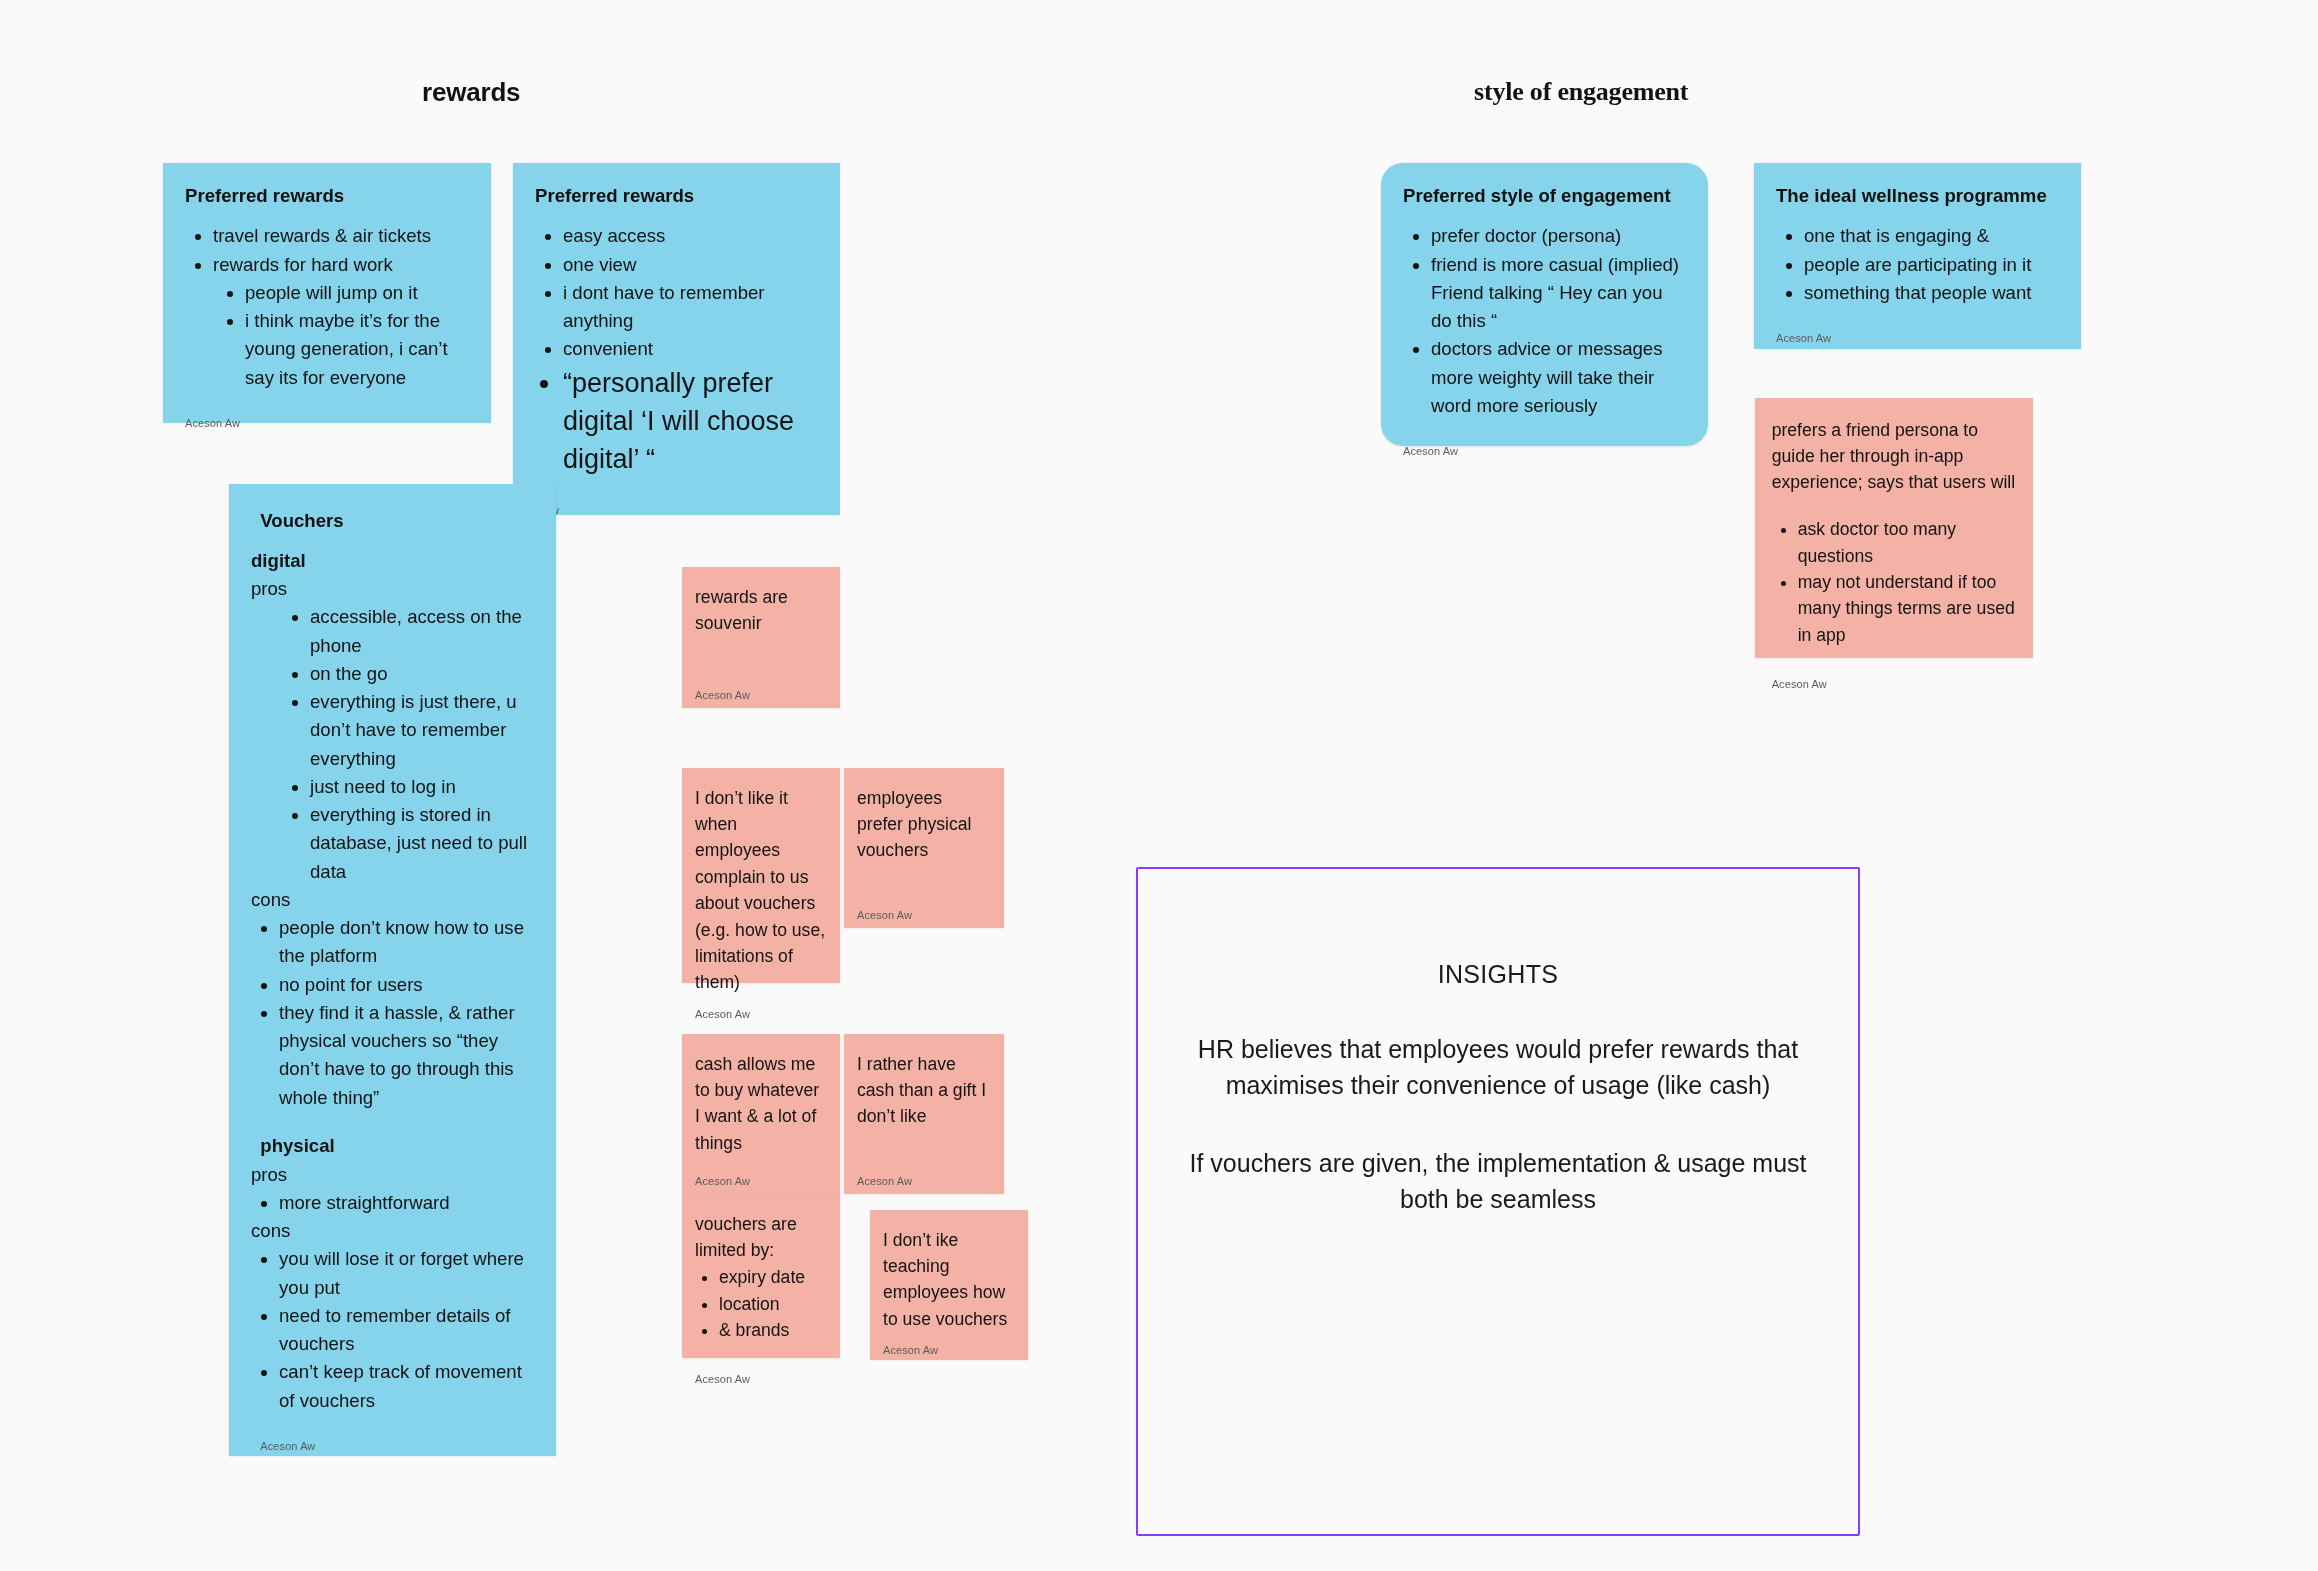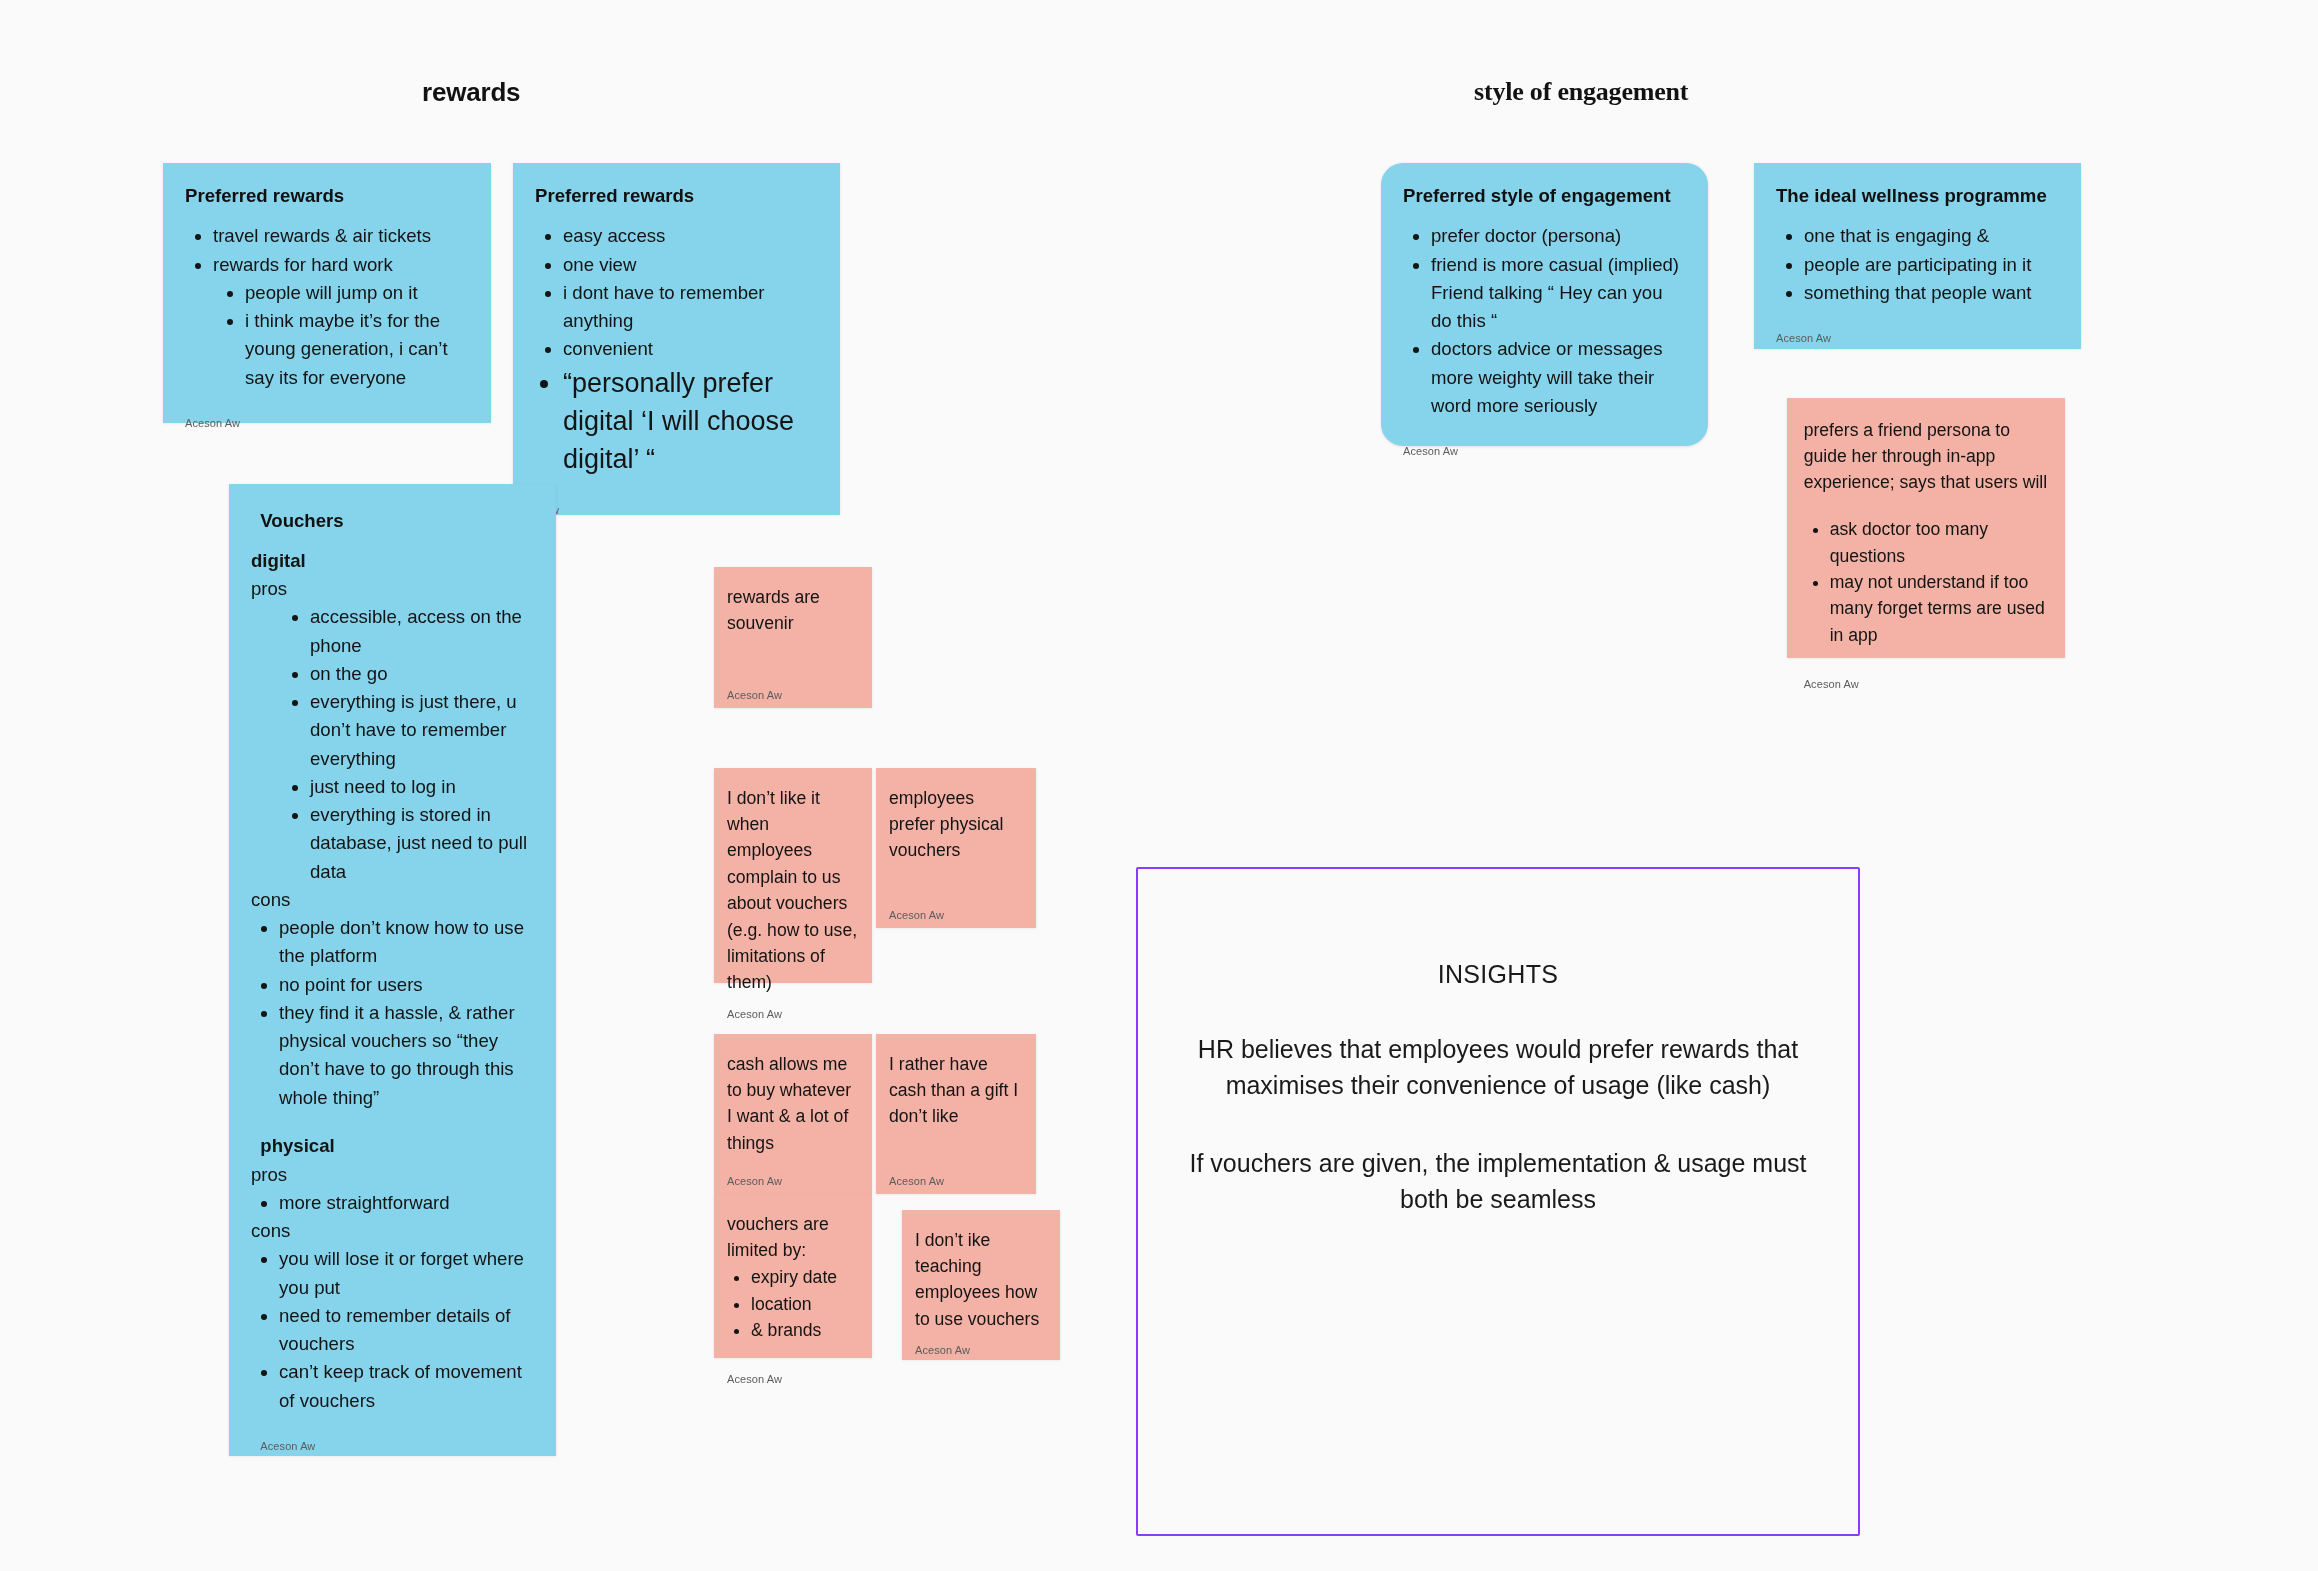--- a/index.html
+++ b/index.html
@@ -34,21 +34,21 @@
   .card {
     position: absolute;
     box-sizing: border-box;
     padding: 20.4px 22px 9.3px 22px;
     box-shadow: 0 0.9px 2.8px rgba(0,0,0,0.10);
     display: flex;
     flex-direction: column;
     gap: 12px;
   }
   .card.blue  { background: #85d4ec; }
-  .card.pink  { background: #f3b2a5; margin-left: 32px; }
+  .card.pink  { background: #f3b2a5; }
 
   .card-title {
     font-size: 18.6px;
     font-weight: bold;
     line-height: 1.35;
     margin: 0 0 1.9px 0;
     color: #101010;
   }
   .card-body {
     font-size: 18.6px;
@@ -247,21 +247,21 @@
       </ul>
     </div>
     <div class="card-author">Aceson Aw</div>
   </div>
 
   <div class="card pink" style="left:1755px; top:398px; width:278px; height:260px; z-index:3; padding:18.6px 16.7px 7.4px 16.7px;">
     <div class="note-text">
       <span>prefers a friend persona to guide her through in-app experience; says that users will</span>
       <ul style="padding-left:26px; margin-top:20.4px;">
         <li>ask doctor too many questions</li>
-        <li>may not understand if too many forget terms are used in app</li>
+        <li>may not understand if too many things terms are used in app</li>
       </ul>
     </div>
     <div class="card-author" style="margin-top:auto;">Aceson Aw</div>
   </div>
 
   <div class="insights" style="left:1136px; top:867px; width:724px; height:669px;">
     <div class="insights-title">INSIGHTS</div>
     <div class="insights-para">HR believes that employees would prefer rewards that maximises their convenience of usage (like cash)</div>
     <div class="insights-para">If vouchers are given, the implementation &amp; usage must both be seamless</div>
   </div>

